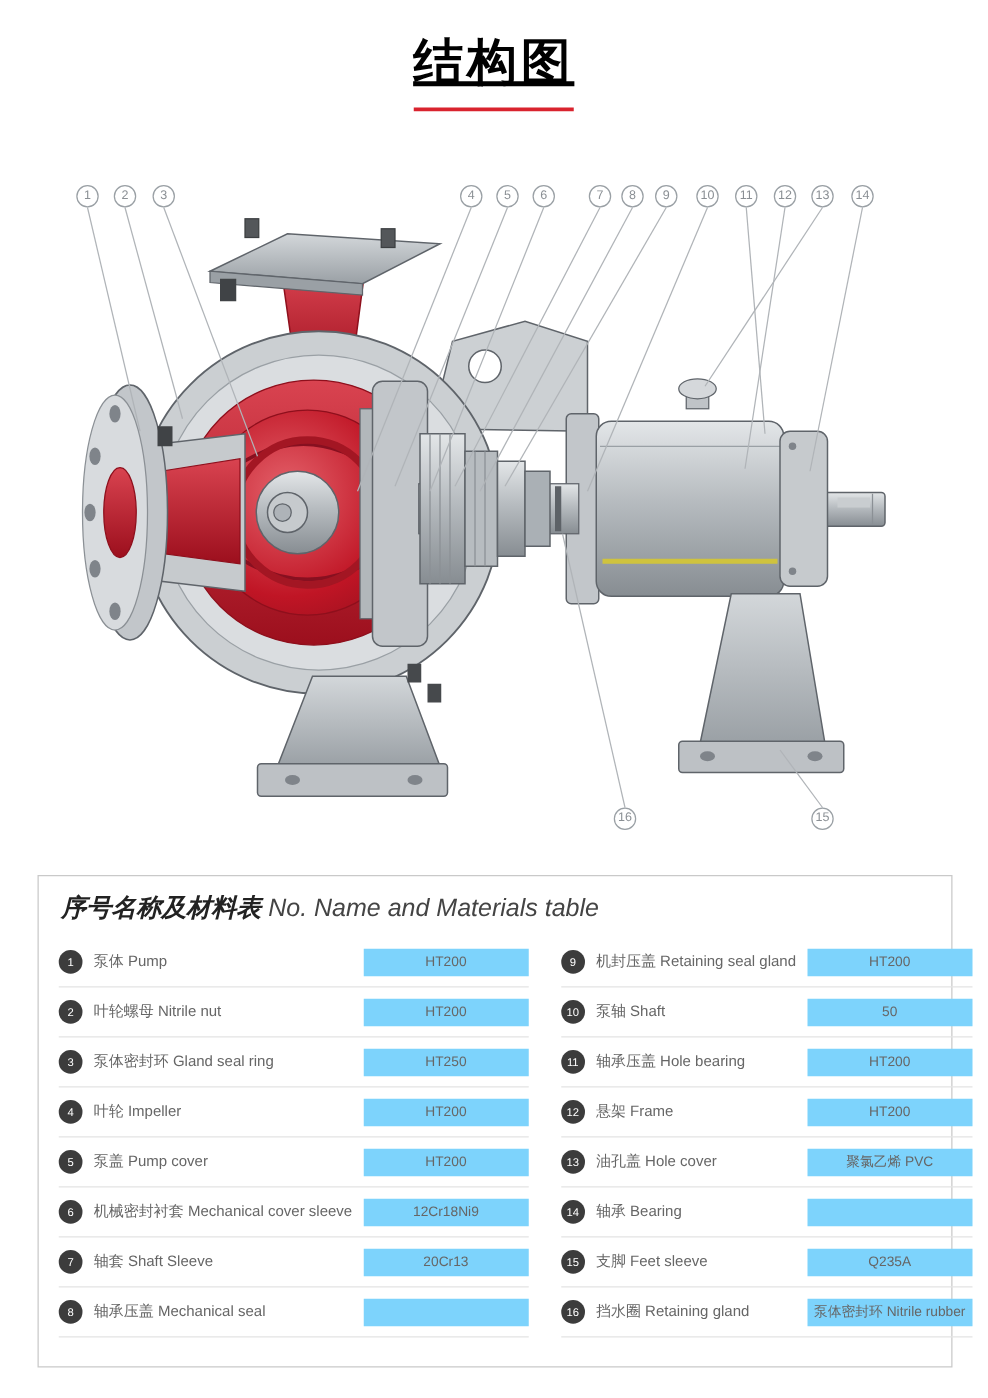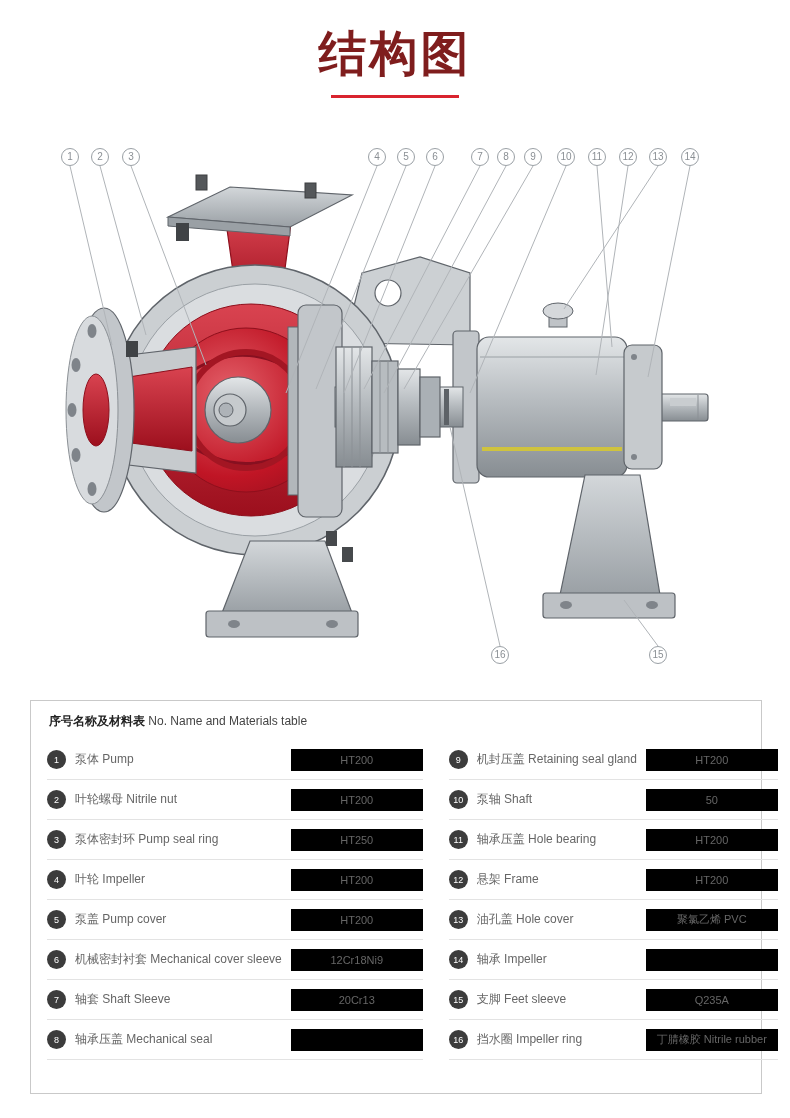--- a/index.html
+++ b/index.html
@@ -2,46 +2,46 @@
 <html><head>
 <meta charset="utf-8">
 <style>
   * { margin:0; padding:0; box-sizing:border-box; }
   html,body { background:#ffffff; }
   body {
     width:790px; height:1118px; position:relative; overflow:hidden;
     font-family:"Liberation Sans", sans-serif;
   }
   .header { text-align:center; padding-top:22px; }
-  .page-title { font-size:48px; font-weight:bold; color:#7f1d1d; letter-spacing:3px; }
+  .page-title { font-size:40px; font-weight:bold; color:#000000; letter-spacing:3px;text-decoration:underline; }
   .title-underline { width:128px; height:3px; background:#d9232e; margin:9px auto 0; }
 
   .diagram { position:absolute; left:0; top:95px; width:790px; height:600px; }
   .diagram svg { position:absolute; left:0; top:0; }
   .callout {
     position:absolute; width:18px; height:18px; border:1px solid #9aa0a5; border-radius:50%;
     background:#ffffff; color:#8a8f94; font-size:10px; line-height:16px; text-align:center;
   }
 
   .materials {
     position:absolute; left:30px; top:700px; width:732px; height:394px;
     border:1px solid #c9c9c9; background:#fff; padding:12px 16px 4px;
   }
-  .mat-title { font-size:12px; color:#444; margin:0 0 10px 2px; }
+  .mat-title { font-size:20px; color:#444; margin:0 0 10px 2px;font-style:italic; }
   .mat-title .zh { font-weight:bold; color:#222; }
   .mat-grid { display:grid; grid-template-columns:1fr 1fr; column-gap:26px; }
   .mat-row { display:flex; align-items:center; height:40px; border-bottom:1px solid #e3e3e3; gap:9px; }
   .mat-col .mat-row:last-child { border-bottom:1px solid #e3e3e3; }
   .badge {
     width:19px; height:19px; border-radius:50%; background:#3c3c3c; color:#fff;
     font-size:9px; display:flex; align-items:center; justify-content:center; flex:0 0 19px;
   }
   .mat-name { font-size:12px; color:#666; flex:1; white-space:nowrap; overflow:hidden; }
   .mat-box {
-    width:132px; height:22px; background:#000000; color:#666; font-size:11px;
+    width:132px; height:22px; background:#7dd3fc; color:#666; font-size:11px;
     display:flex; align-items:center; justify-content:center; flex:0 0 132px; white-space:nowrap;
   }
 </style>
 </head>
 <body>
 
 <div class="header">
   <div class="page-title">结构图</div>
   <div class="title-underline"></div>
 </div>
@@ -190,21 +190,21 @@
         <span class="mat-name">泵体 Pump</span>
         <span class="mat-box">HT200</span>
       </div>
       <div class="mat-row">
         <span class="badge">2</span>
         <span class="mat-name">叶轮螺母 Nitrile nut</span>
         <span class="mat-box">HT200</span>
       </div>
       <div class="mat-row">
         <span class="badge">3</span>
-        <span class="mat-name">泵体密封环 Pump seal ring</span>
+        <span class="mat-name">泵体密封环 Gland seal ring</span>
         <span class="mat-box">HT250</span>
       </div>
       <div class="mat-row">
         <span class="badge">4</span>
         <span class="mat-name">叶轮 Impeller</span>
         <span class="mat-box">HT200</span>
       </div>
       <div class="mat-row">
         <span class="badge">5</span>
         <span class="mat-name">泵盖 Pump cover</span>
@@ -247,28 +247,28 @@
         <span class="mat-name">悬架 Frame</span>
         <span class="mat-box">HT200</span>
       </div>
       <div class="mat-row">
         <span class="badge">13</span>
         <span class="mat-name">油孔盖 Hole cover</span>
         <span class="mat-box">聚氯乙烯 PVC</span>
       </div>
       <div class="mat-row">
         <span class="badge">14</span>
-        <span class="mat-name">轴承 Impeller</span>
+        <span class="mat-name">轴承 Bearing</span>
         <span class="mat-box"></span>
       </div>
       <div class="mat-row">
         <span class="badge">15</span>
         <span class="mat-name">支脚 Feet sleeve</span>
         <span class="mat-box">Q235A</span>
       </div>
       <div class="mat-row">
         <span class="badge">16</span>
-        <span class="mat-name">挡水圈 Impeller ring</span>
-        <span class="mat-box">丁腈橡胶 Nitrile rubber</span>
+        <span class="mat-name">挡水圈 Retaining gland</span>
+        <span class="mat-box">泵体密封环 Nitrile rubber</span>
       </div>
     </div>
   </div>
 </div>
 
 </body></html>

